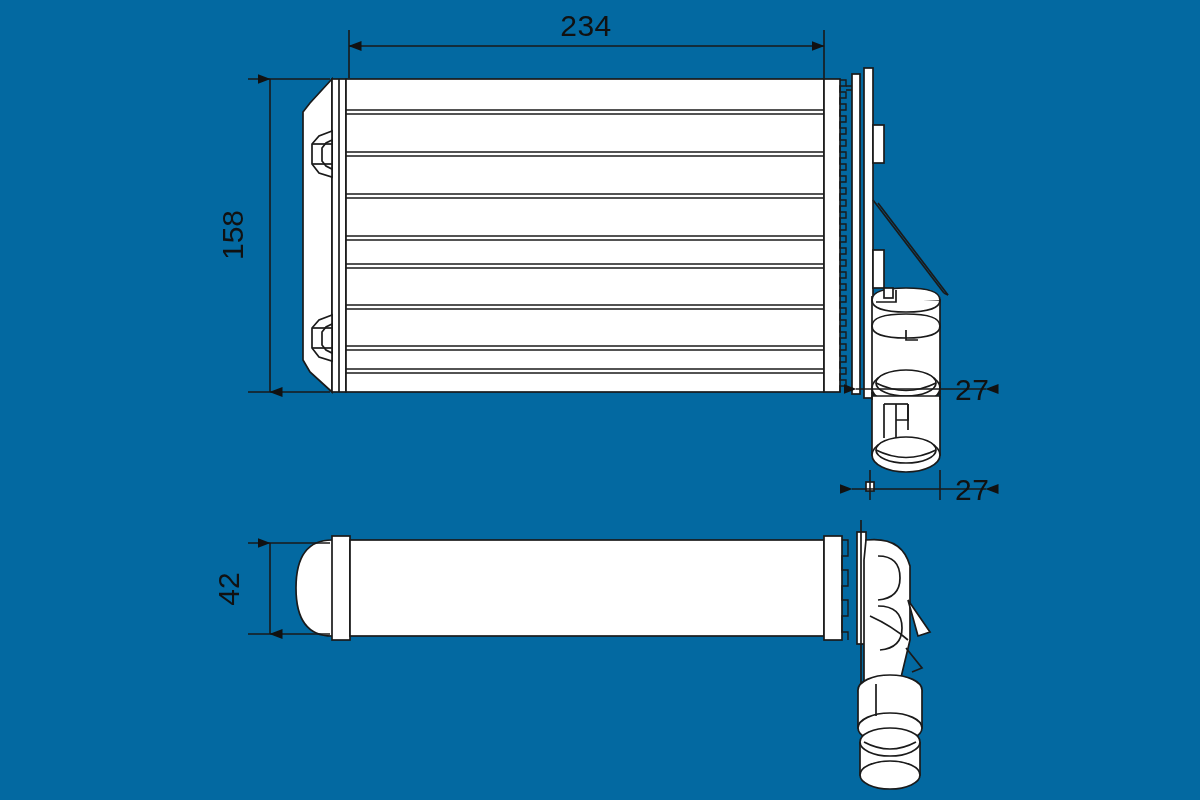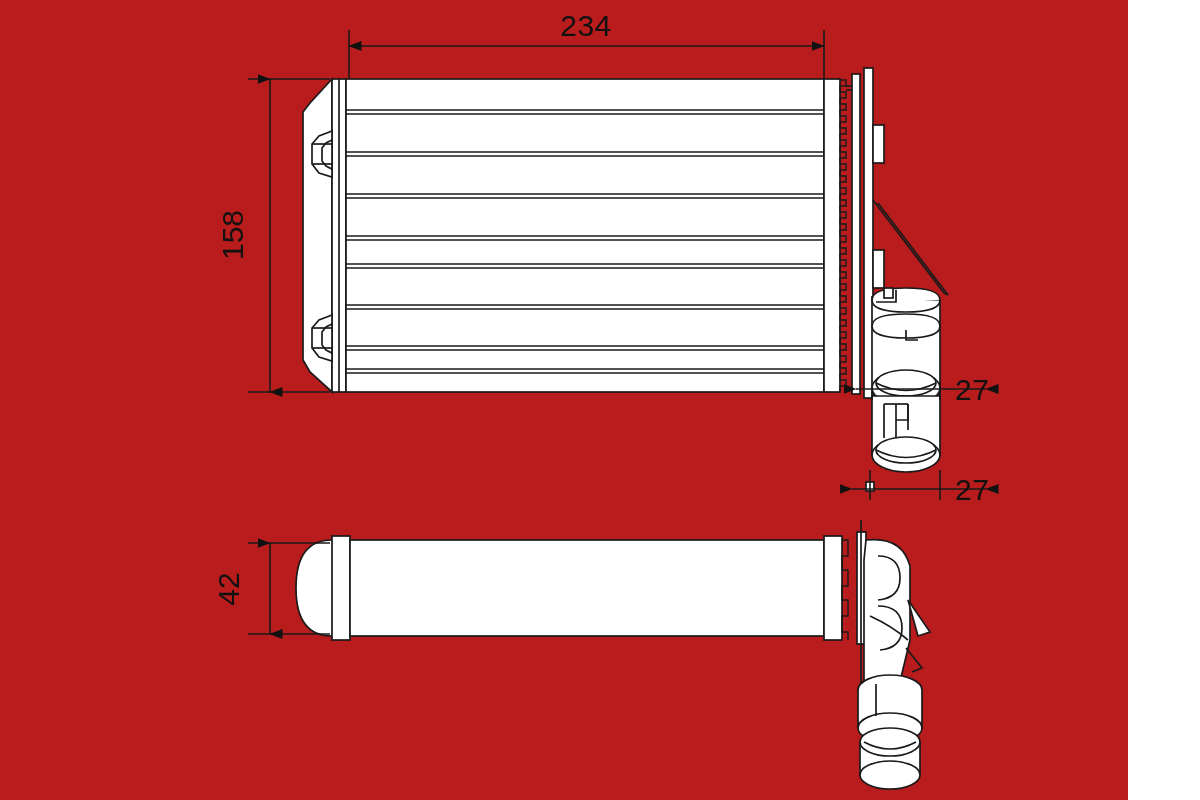--- a/index.html
+++ b/index.html
@@ -1,21 +1,21 @@
 <!DOCTYPE html>
 <html><head>
 <meta charset="utf-8">
 <style>
   html,body{margin:0;padding:0;background:#ffffff;}
   body{
     width:1200px;height:800px;overflow:hidden;
     font-family:"Liberation Sans", sans-serif;
     color:#000;
   }
-  #stage{position:relative;width:1080px;height:800px;background:#b91c1c;padding-left:48px;}
+  #stage{position:relative;width:1200px;height:800px;background:#0369a1;}
   #stage svg{position:absolute;left:0;top:0;display:block;}
   .dimtext{
     font-family:"Liberation Sans", sans-serif;
     font-size:30px;
     fill:#111;
     letter-spacing:0.5px;
   }
   .dimtext-rot{
     font-family:"Liberation Sans", sans-serif;
     font-size:30px;

